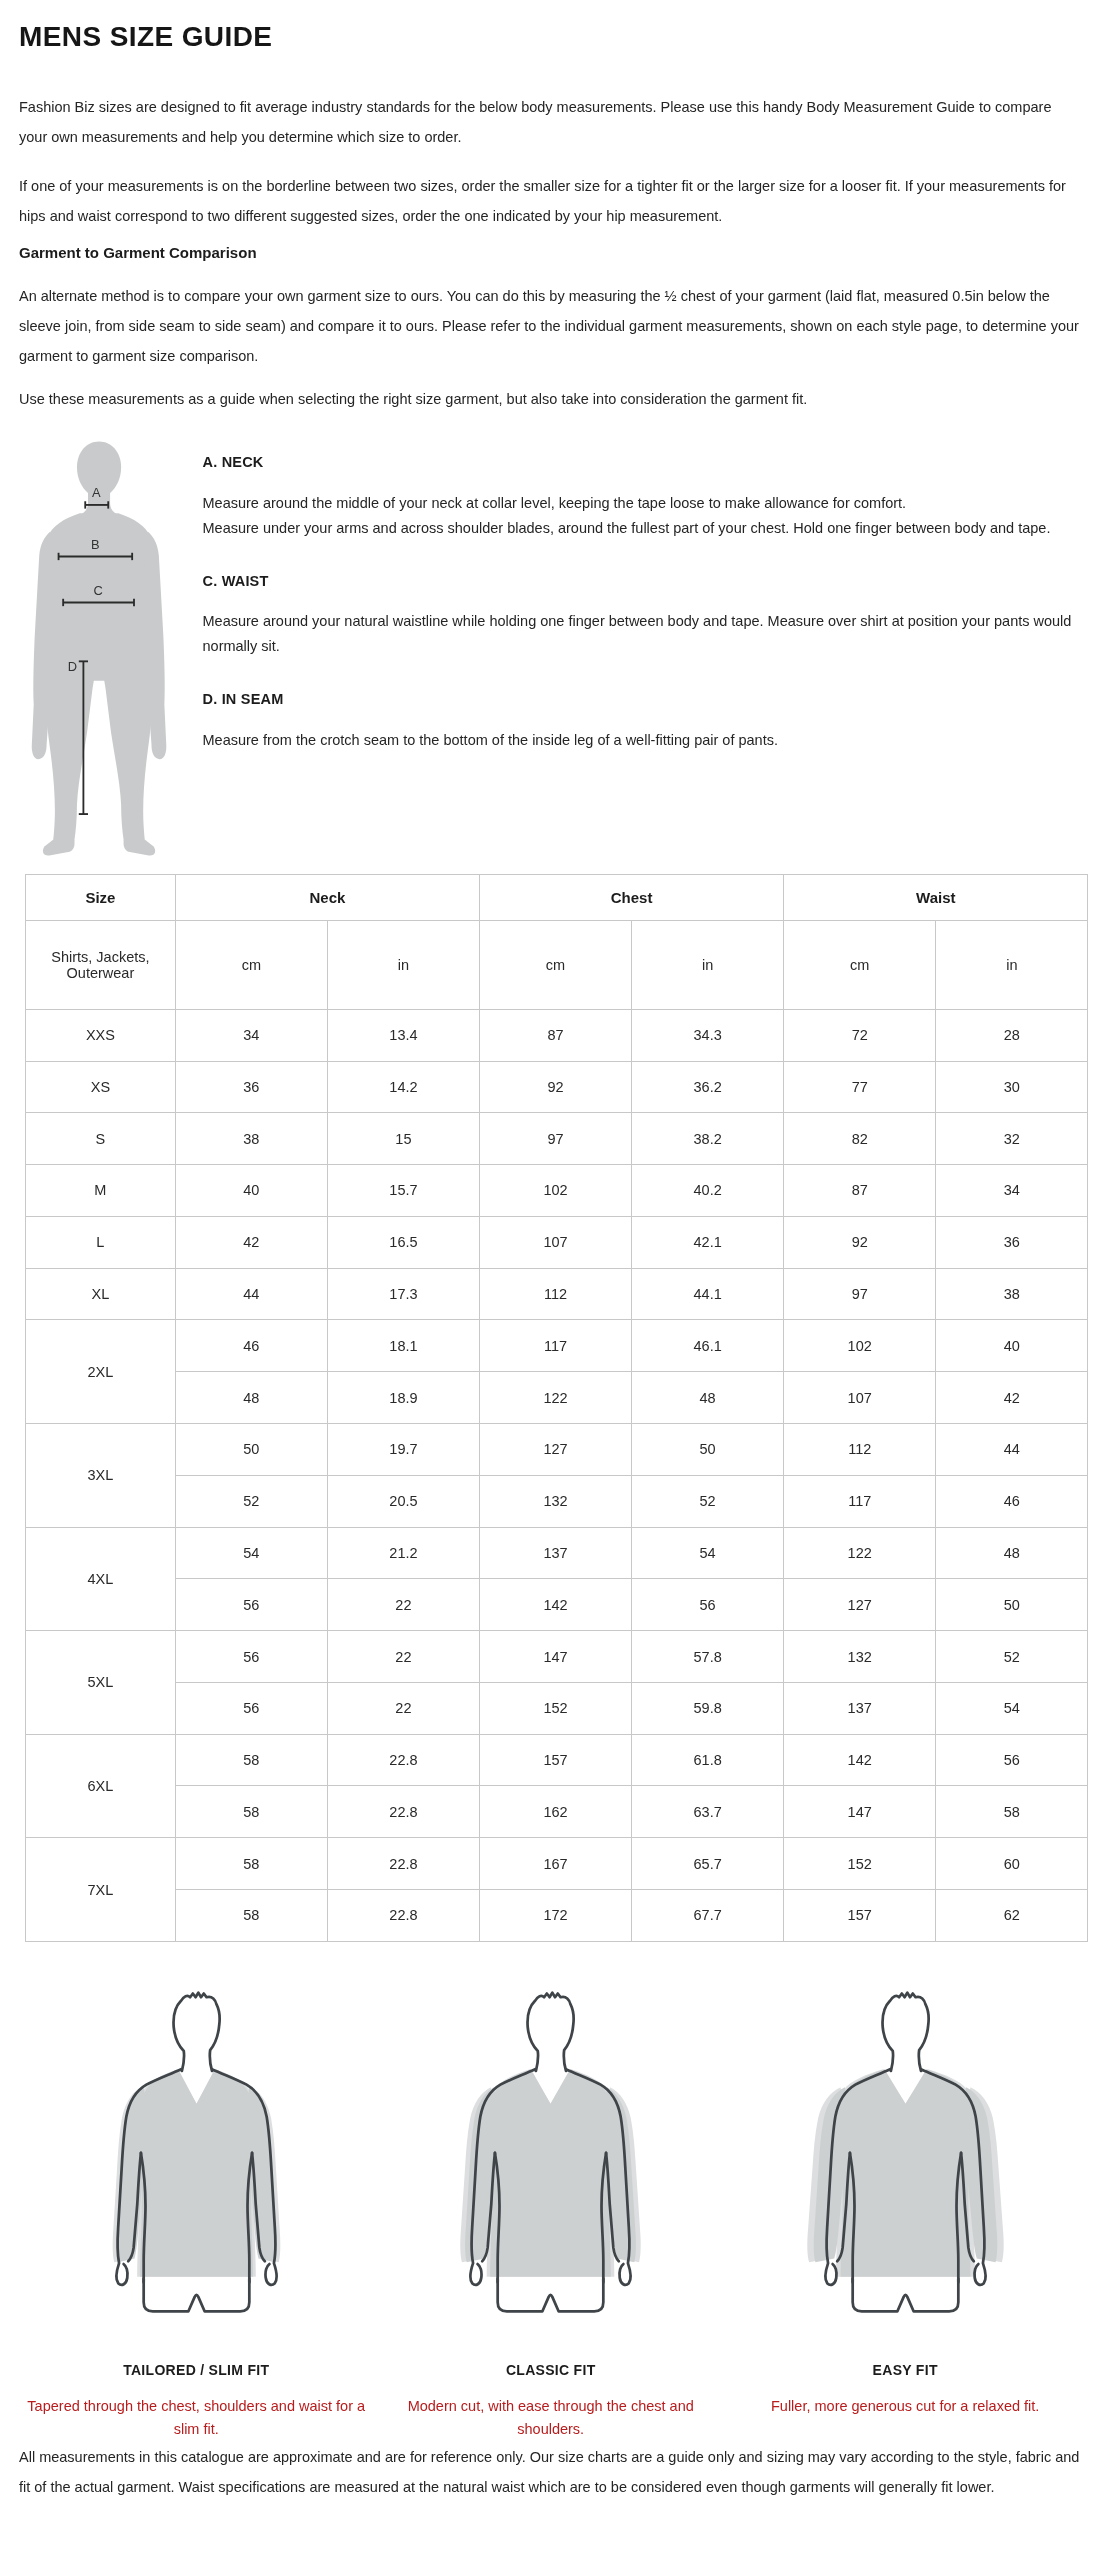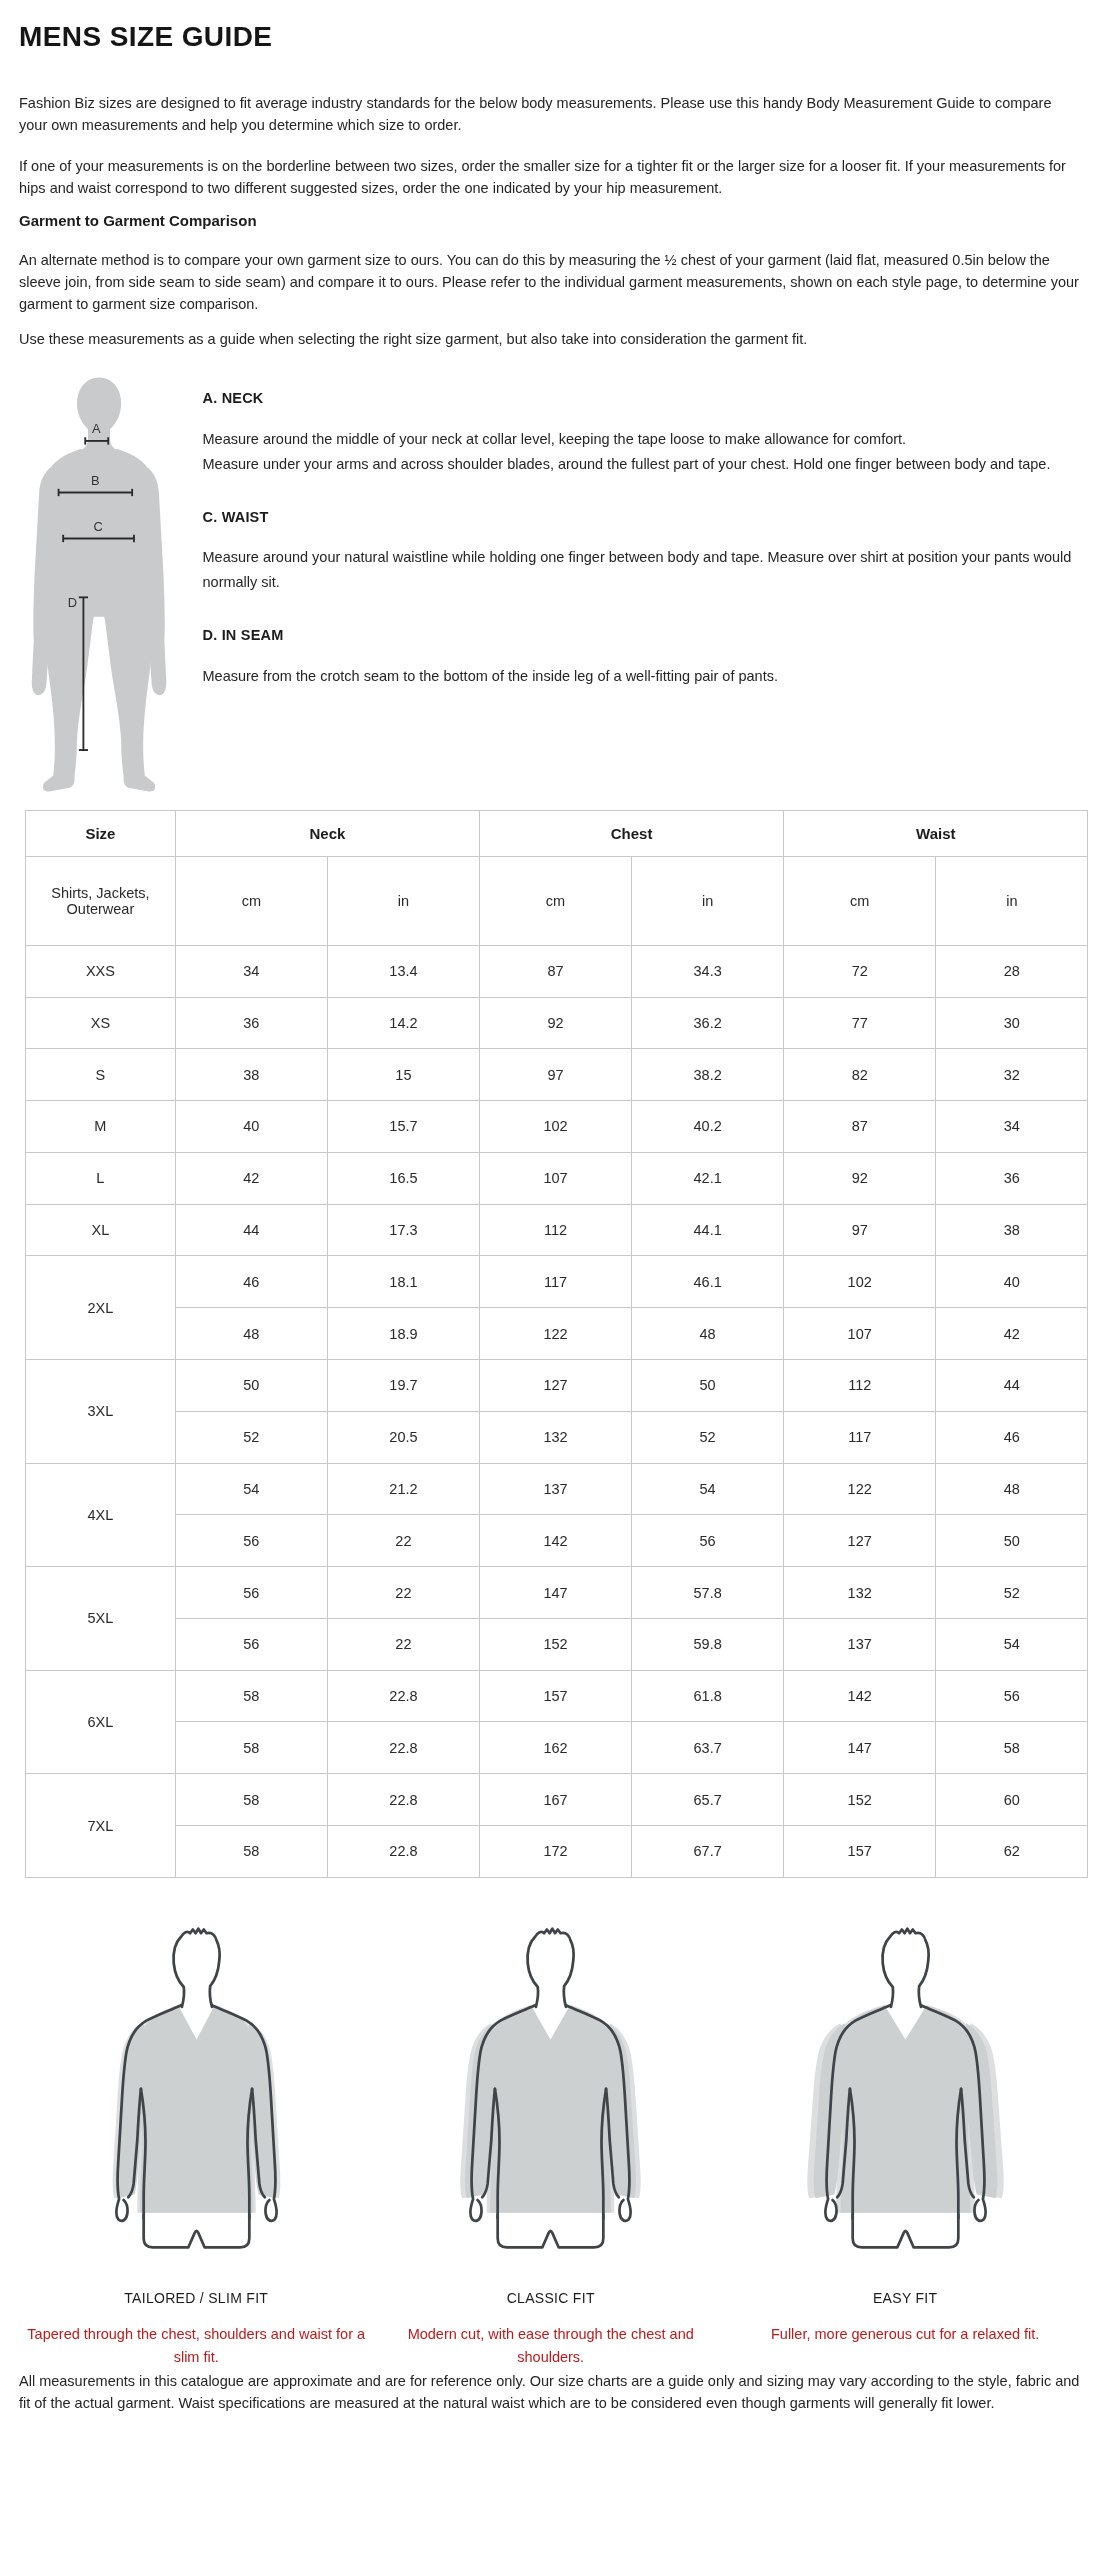--- a/index.html
+++ b/index.html
@@ -8,21 +8,21 @@
     font-family:"Liberation Sans", sans-serif;
     color:#212121;
   }
   .page { padding:15px 20.6px 13px 19px; }
 
   h1.page-title {
     font-size:28px; font-weight:bold; color:#161616;
     letter-spacing:0.4px; margin:5.6px 0 39px 0;
   }
   p.body-text {
-    font-size:14.5px; line-height:22px; margin:0 0 19px 0; color:#252525;
+    font-size:14.5px; line-height:30px; margin:0 0 19px 0; color:#252525;
   }
   h3.section-heading {
     font-size:15px; font-weight:bold; color:#1c1c1c; margin:1.9px 0 20.6px 0;
   }
   p.tight { margin-bottom:13px; }
   p.note { margin-bottom:21px; }
 
   
   .diagram-section { display:flex; margin:3.7px 0 13px 0; }
   .figure-wrap { width:161px; flex:0 0 161px; }
@@ -47,22 +47,22 @@
   table.size-table th.unit  { font-weight:normal; height:84px; }
   table.size-table td { height:47px; font-weight:normal; }
   table.size-table col.c-size { width:14.1%; }
 
   
   .fits-section {
     display:grid; grid-template-columns:1fr 1fr 1fr;
     text-align:center; margin:0 0 0 0;
   }
   .fit-card .fit-label {
-    font-size:14px; font-weight:normal; letter-spacing:0.3px; color:#1c1c1c;
-    margin-top:28px;
+    font-size:14px; font-weight:bold; letter-spacing:0.3px; color:#1c1c1c;
+    margin-top:36px;
   }
   .fit-card .fit-desc {
     font-size:14.5px; line-height:23.4px; color:#b91c1c;
     margin:17px 7.5px 0 7.5px;
   }
   .footer-note { margin-top:97px; margin-bottom:0; }
 
   svg { display:block; }
 </style>
 </head>

